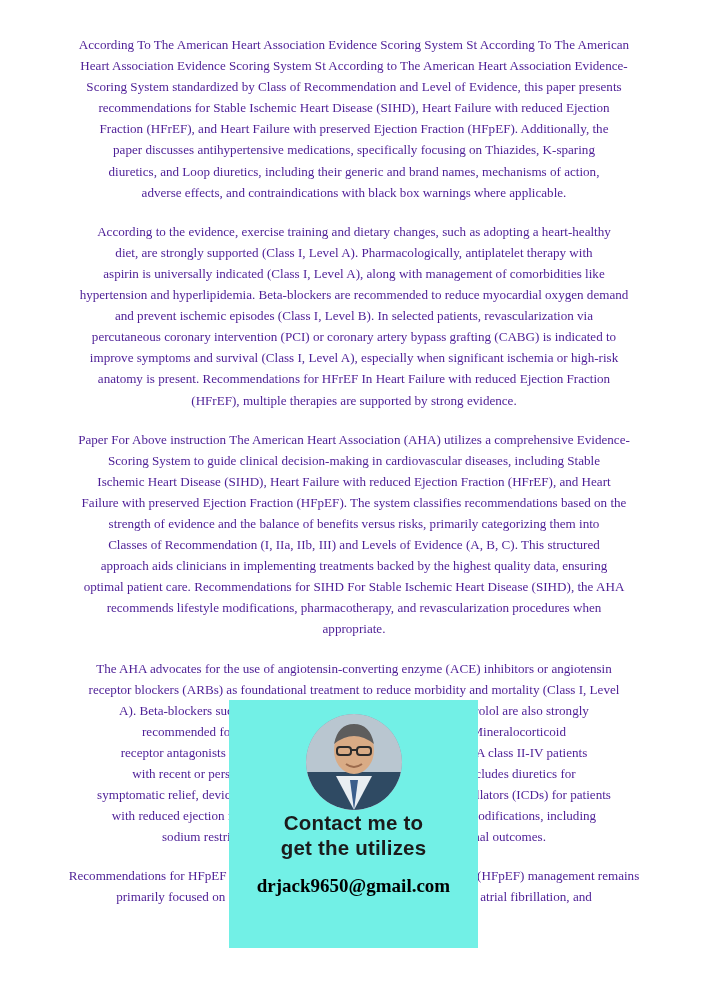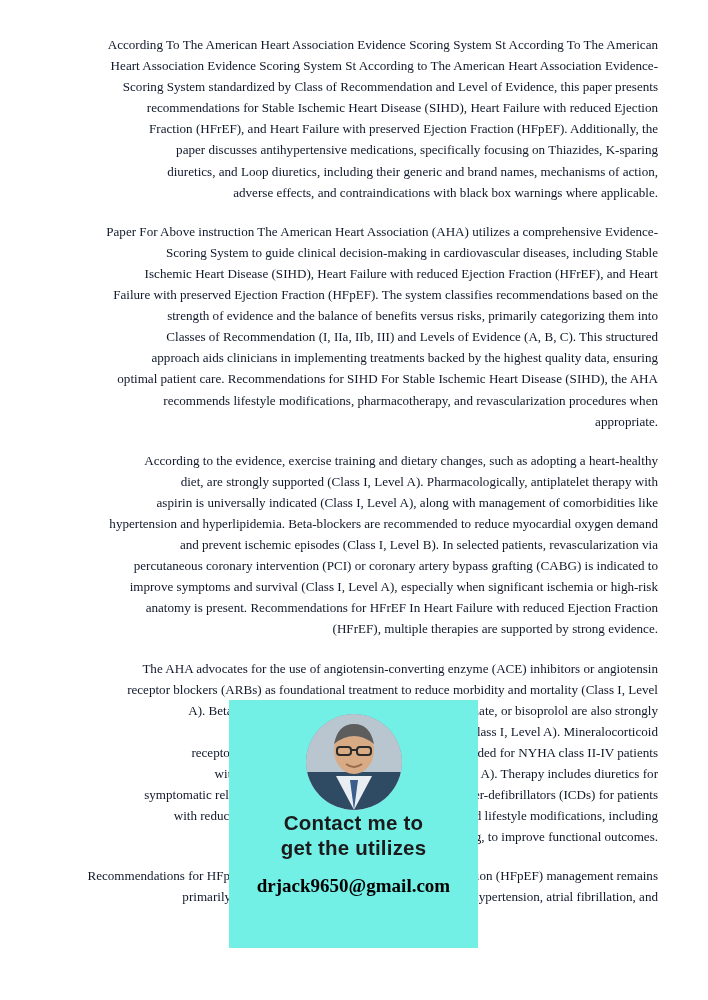--- a/index.html
+++ b/index.html
@@ -21,23 +21,23 @@
     top: 0;
     width: 708px;
     height: 1000px;
     box-sizing: border-box;
     padding: 34px 50px 0 50px;
   }
   .para {
     font-family: "Liberation Serif", serif;
     font-size: 13.1px;
     line-height: 21.1px;
-    text-align: right;
+    text-align: center;
     margin: 0 0 18px 0;
-    color: #0f172a;
+    color: #4c1d95;
     white-space: pre-line;
   }
   .para:last-child {
     margin-bottom: 0;
   }
 
   
   #overlay-card {
     position: absolute;
     left: 229px;
@@ -90,39 +90,39 @@
 
 <div id="doc">
   <p class="para">According To The American Heart Association Evidence Scoring System St According To The American
 Heart Association Evidence Scoring System St According to The American Heart Association Evidence-
 Scoring System standardized by Class of Recommendation and Level of Evidence, this paper presents
 recommendations for Stable Ischemic Heart Disease (SIHD), Heart Failure with reduced Ejection
 Fraction (HFrEF), and Heart Failure with preserved Ejection Fraction (HFpEF). Additionally, the
 paper discusses antihypertensive medications, specifically focusing on Thiazides, K-sparing
 diuretics, and Loop diuretics, including their generic and brand names, mechanisms of action,
 adverse effects, and contraindications with black box warnings where applicable.</p>
+  <p class="para">According to the evidence, exercise training and dietary changes, such as adopting a heart-healthy
+diet, are strongly supported (Class I, Level A). Pharmacologically, antiplatelet therapy with
+aspirin is universally indicated (Class I, Level A), along with management of comorbidities like
+hypertension and hyperlipidemia. Beta-blockers are recommended to reduce myocardial oxygen demand
+and prevent ischemic episodes (Class I, Level B). In selected patients, revascularization via
+percutaneous coronary intervention (PCI) or coronary artery bypass grafting (CABG) is indicated to
+improve symptoms and survival (Class I, Level A), especially when significant ischemia or high-risk
+anatomy is present. Recommendations for HFrEF In Heart Failure with reduced Ejection Fraction
+(HFrEF), multiple therapies are supported by strong evidence.</p>
   <p class="para">Paper For Above instruction The American Heart Association (AHA) utilizes a comprehensive Evidence-
 Scoring System to guide clinical decision-making in cardiovascular diseases, including Stable
 Ischemic Heart Disease (SIHD), Heart Failure with reduced Ejection Fraction (HFrEF), and Heart
 Failure with preserved Ejection Fraction (HFpEF). The system classifies recommendations based on the
 strength of evidence and the balance of benefits versus risks, primarily categorizing them into
 Classes of Recommendation (I, IIa, IIb, III) and Levels of Evidence (A, B, C). This structured
 approach aids clinicians in implementing treatments backed by the highest quality data, ensuring
 optimal patient care. Recommendations for SIHD For Stable Ischemic Heart Disease (SIHD), the AHA
 recommends lifestyle modifications, pharmacotherapy, and revascularization procedures when
 appropriate.</p>
-  <p class="para">According to the evidence, exercise training and dietary changes, such as adopting a heart-healthy
-diet, are strongly supported (Class I, Level A). Pharmacologically, antiplatelet therapy with
-aspirin is universally indicated (Class I, Level A), along with management of comorbidities like
-hypertension and hyperlipidemia. Beta-blockers are recommended to reduce myocardial oxygen demand
-and prevent ischemic episodes (Class I, Level B). In selected patients, revascularization via
-percutaneous coronary intervention (PCI) or coronary artery bypass grafting (CABG) is indicated to
-improve symptoms and survival (Class I, Level A), especially when significant ischemia or high-risk
-anatomy is present. Recommendations for HFrEF In Heart Failure with reduced Ejection Fraction
-(HFrEF), multiple therapies are supported by strong evidence.</p>
   <p class="para">The AHA advocates for the use of angiotensin-converting enzyme (ACE) inhibitors or angiotensin
 receptor blockers (ARBs) as foundational treatment to reduce morbidity and mortality (Class I, Level
 A). Beta-blockers such as carvedilol, metoprolol succinate, or bisoprolol are also strongly
 recommended for all stable HFrEF patients (Class I, Level A). Mineralocorticoid
 receptor antagonists like spironolactone are recommended for NYHA class II-IV patients
 with recent or persistent symptoms (Class I, Level A). Therapy includes diuretics for
 symptomatic relief, device therapy with implantable cardioverter-defibrillators (ICDs) for patients
 with reduced ejection fraction and appropriate criteria, and lifestyle modifications, including
 sodium restriction and exercise training, to improve functional outcomes.</p>
   <p class="para">Recommendations for HFpEF Heart Failure with preserved Ejection Fraction (HFpEF) management remains

